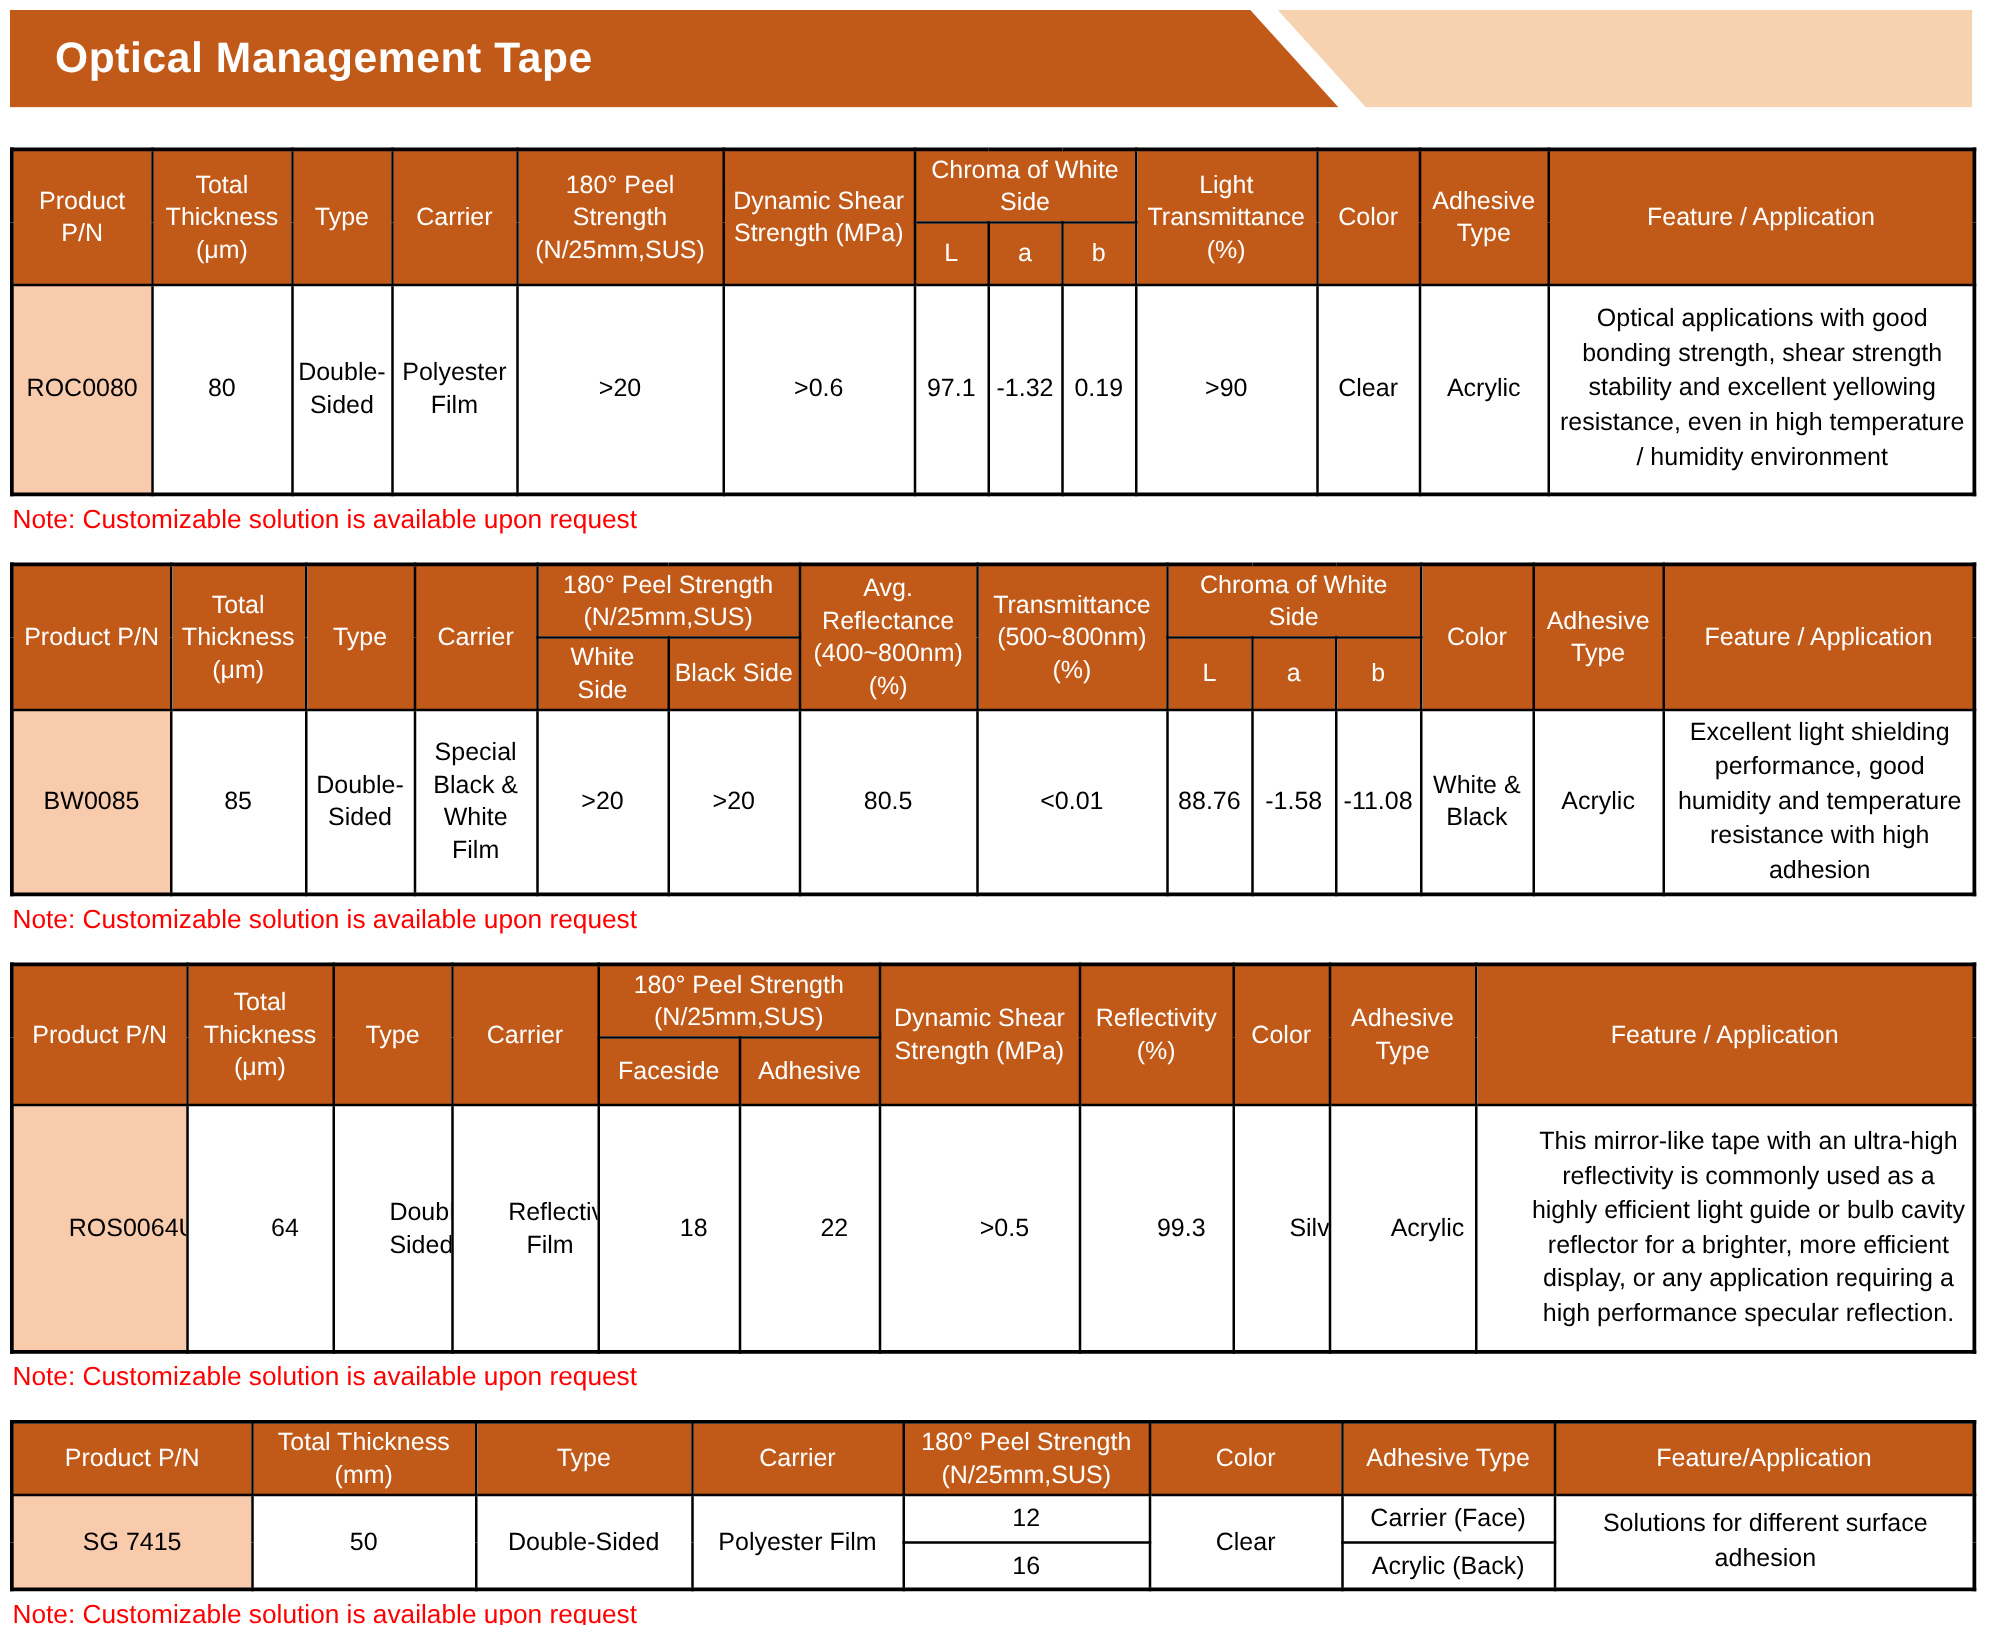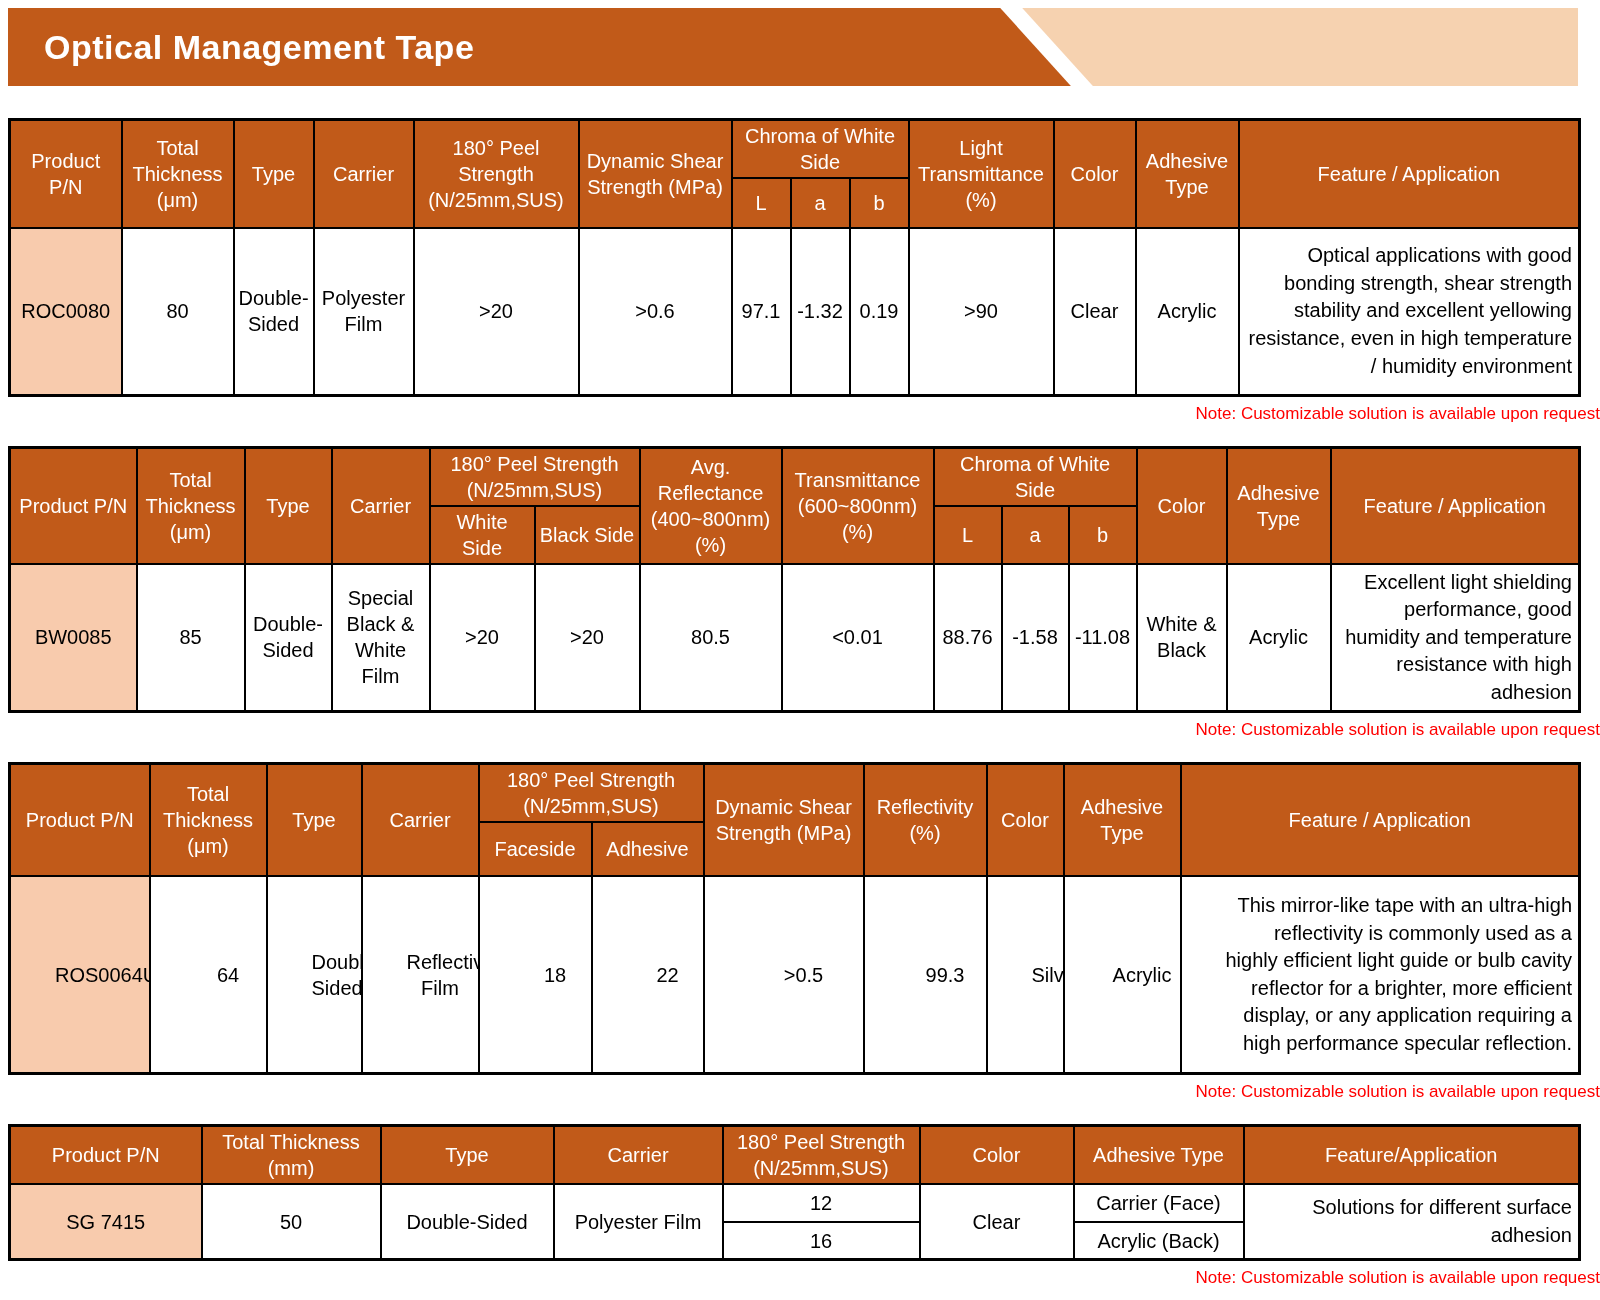--- a/index.html
+++ b/index.html
@@ -48,29 +48,28 @@
     line-height: 1.3;
     overflow: hidden;
   }
   th {
     background: #C15A19;
     color: #ffffff;
     font-weight: normal;
   }
   td.product-cell { background: #F8CBAD; margin-top: 38px; }
   td.feature-cell {
-    text-align: right;
+    text-align: center;
     padding: 4px 6px 4px 8px;
     line-height: 1.38;
   }
   .note {
     color: #FF0000;
-    font-size: 17px;
+    font-size: 21px;
     margin: 7px 0 22px 2px;
-    text-align: right;
   }
 
   
   .t1 .hrow th { height: 50px; }
   .t1 .drow td { height: 167px; }
   .t2 .hrow th { height: 56px; }
   .t2 .drow td { height: 142px; }
   .t3 .hrow th { height: 54px; }
   .t3 .drow td { height: 197px; padding-left: 44px; }
   .t4 .hrow th { height: 57px; }
@@ -161,21 +160,21 @@
         <col style="width:249px">
     </colgroup>
     <thead>
       <tr class="hrow">
         <th rowspan="2">Product P/N</th>
         <th rowspan="2">Total Thickness (μm)</th>
         <th rowspan="2">Type</th>
         <th rowspan="2">Carrier</th>
         <th colspan="2">180° Peel Strength (N/25mm,SUS)</th>
         <th rowspan="2">Avg. Reflectance (400~800nm) (%)</th>
-        <th rowspan="2">Transmittance (600~800nm) (%)</th>
+        <th rowspan="2">Transmittance (500~800nm) (%)</th>
         <th colspan="3">Chroma of White Side</th>
         <th rowspan="2">Color</th>
         <th rowspan="2">Adhesive Type</th>
         <th rowspan="2">Feature / Application</th>
       </tr>
       <tr class="hrow">
         <th>White Side</th>
         <th>Black Side</th>
         <th>L</th>
         <th>a</th>

